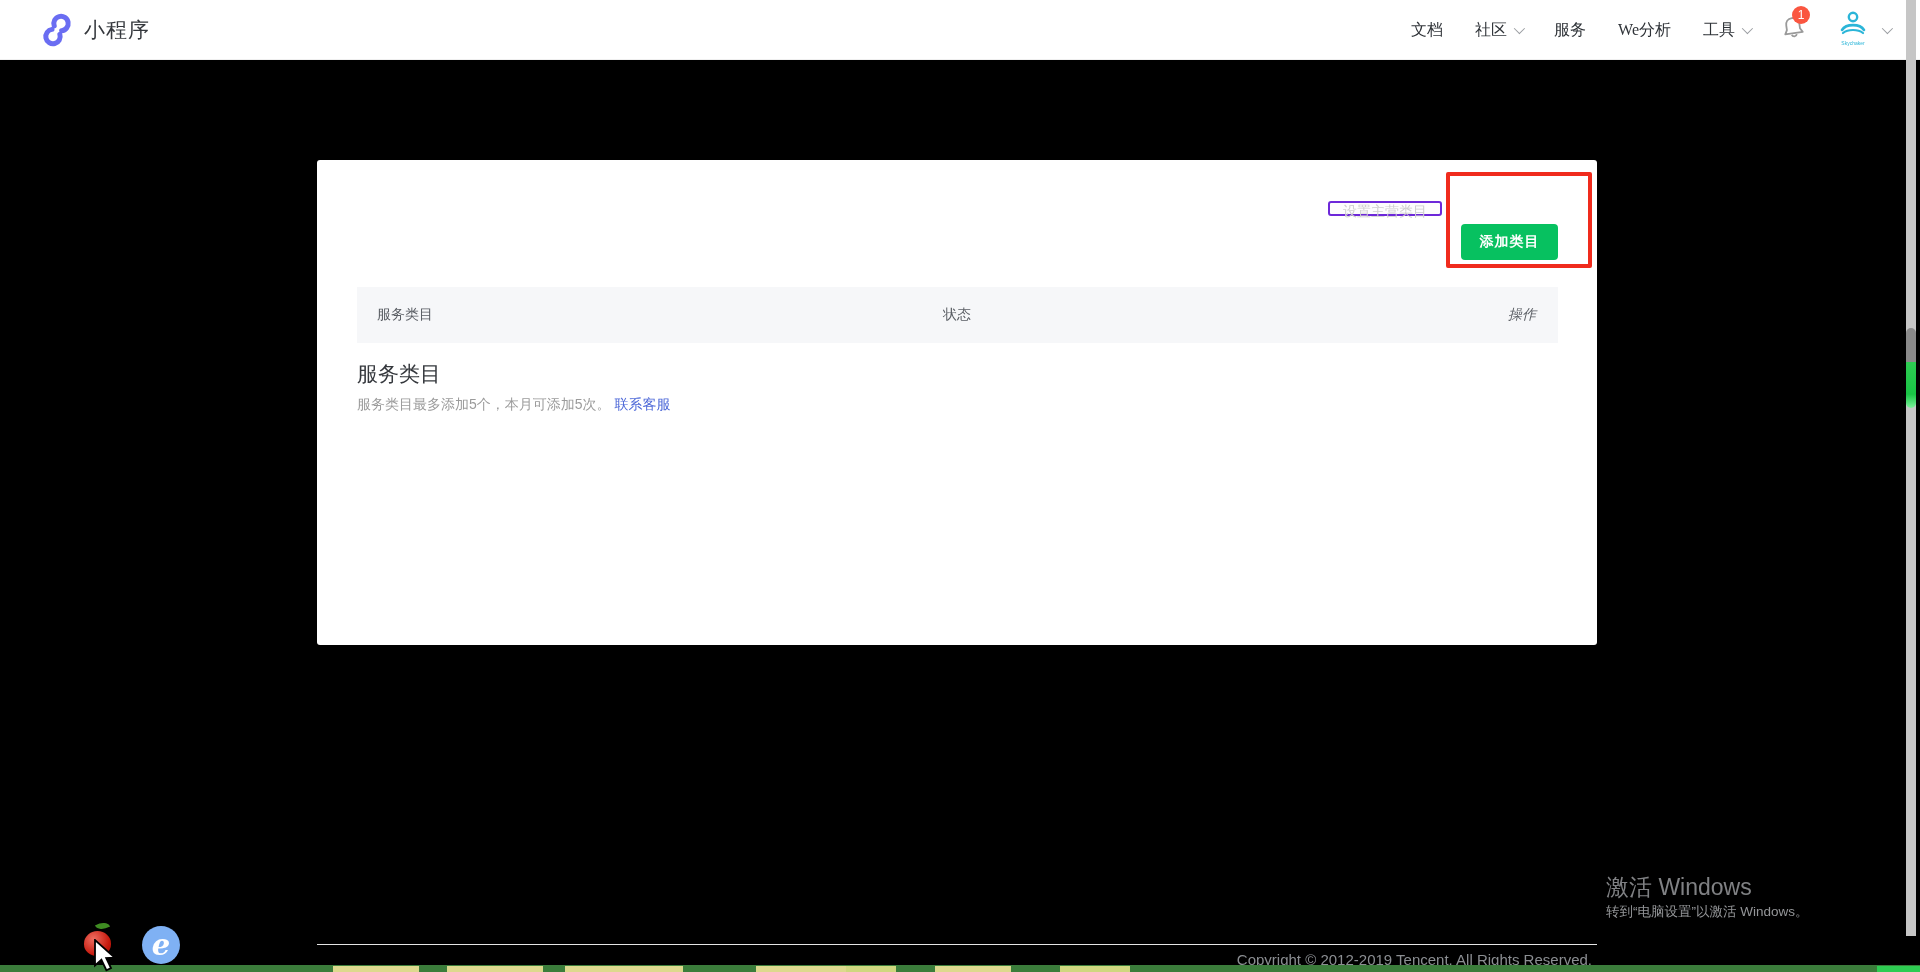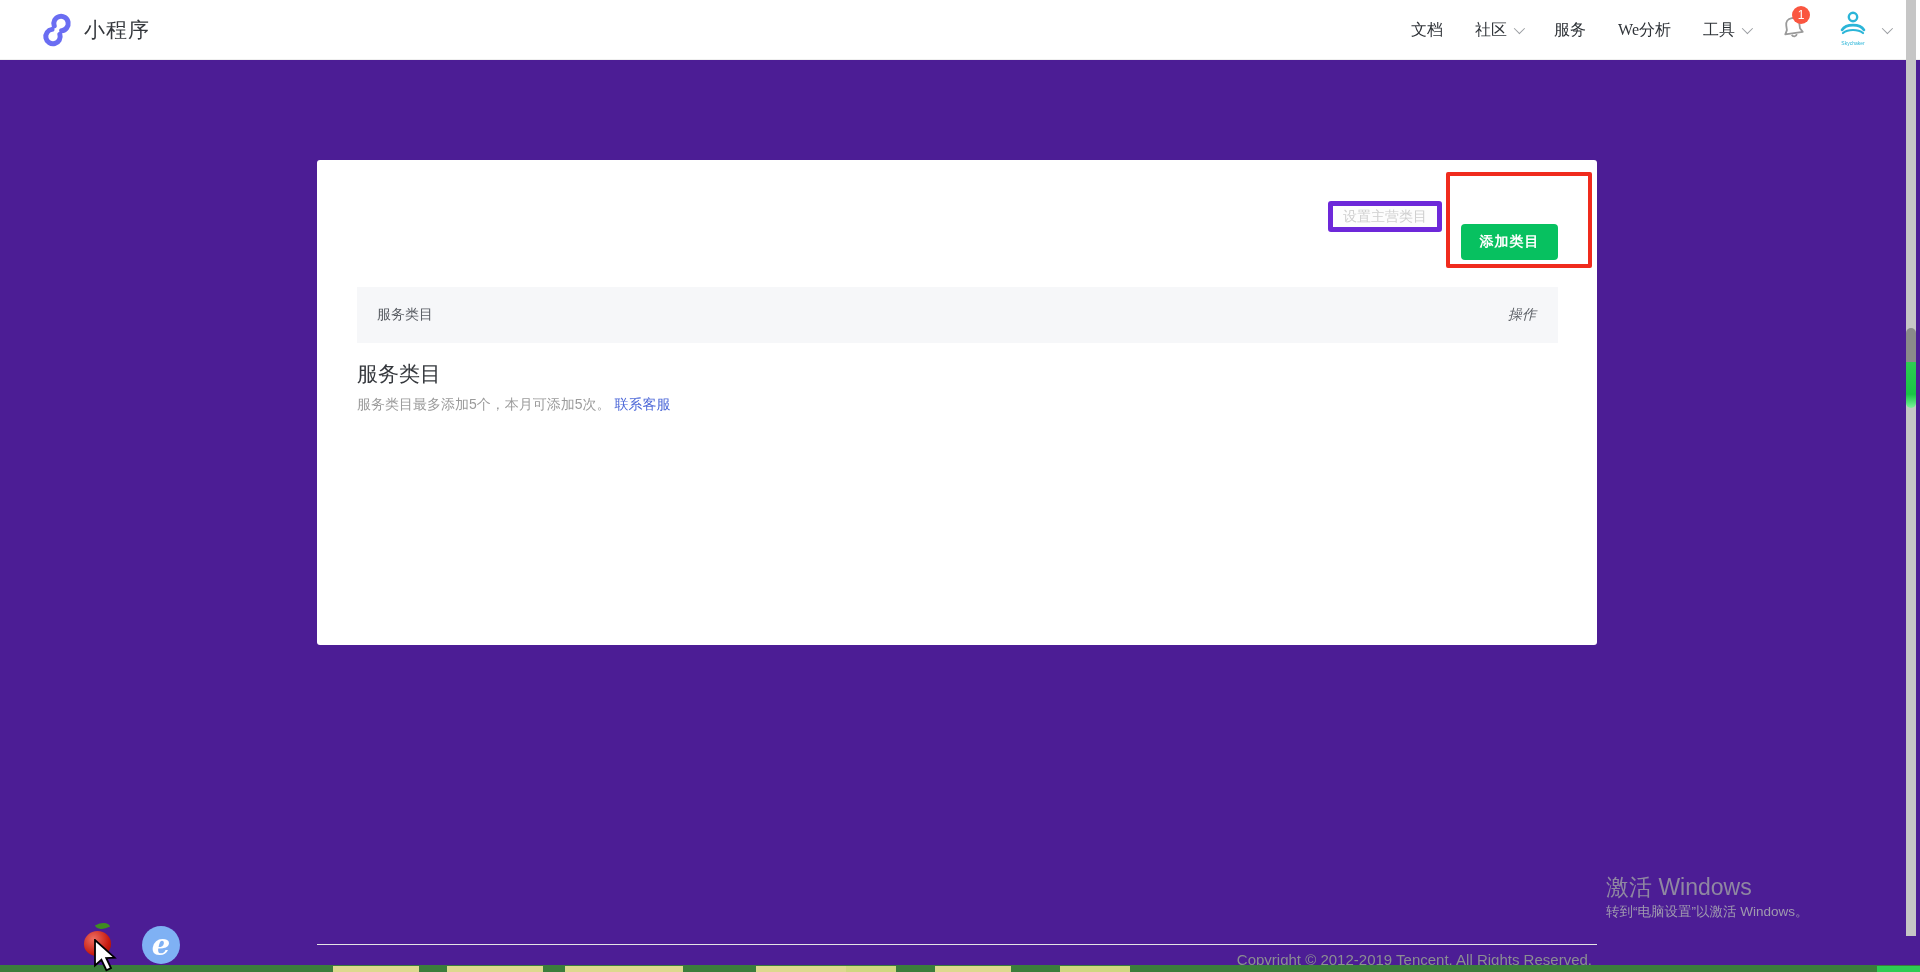--- a/index.html
+++ b/index.html
@@ -1,18 +1,18 @@
 <!DOCTYPE html>
 <html><head>
 <meta charset="utf-8">
 <style>
   * { margin:0; padding:0; box-sizing:border-box; }
   html,body { width:1920px; height:972px; overflow:hidden; }
   body { font-family:"Liberation Sans","DejaVu Sans",sans-serif; background:#f4f5f6; }
-  #screen { position:relative; width:1920px; height:972px; background:#4c1d95; overflow:hidden; }
+  #screen { position:relative; width:1920px; height:972px; background:#000000; overflow:hidden; }
 
   
   .header { position:absolute; top:0; left:0; width:1920px; height:60px; background:#fff;
             border-bottom:1px solid #efefef; display:flex; align-items:center; z-index:5; }
   .brand { display:flex; align-items:center; margin-left:40px; cursor:pointer; }
   .brand-logo { width:34px; height:34px; }
   .brand-name { font-size:21px; color:#35383d; margin-left:10px; letter-spacing:1px; }
   .nav { position:absolute; right:30px; top:0; height:60px; display:flex; align-items:center; }
   .nav-item { font-size:16px; color:#2f3338; margin:0 16px; cursor:pointer; display:flex; align-items:center; white-space:nowrap;font-family:Liberation Serif, serif; }
   .caret { display:inline-block; width:8px; height:8px; border-right:1.5px solid #9a9da1;
@@ -21,22 +21,22 @@
   .badge { position:absolute; top:-8px; left:12px; min-width:18px; height:18px; border-radius:9px;
            background:#fa5640; color:#fff; font-size:12px; line-height:18px; text-align:center; padding:0 5px; }
   .avatar { width:38px; height:42px; margin:0 6px 0 10px; cursor:pointer; text-align:center; }
   .avatar-label { display:block; font-size:5px; color:#2bb5d8; line-height:5px; transform:translateY(-2px); }
 
   
   .card { position:absolute; left:317px; top:160px; width:1280px; height:485px; background:#fff; border-radius:3px; }
   .card-title { position:absolute; left:40px; top:200px; font-size:21px; color:#35383d; }
   .card-sub { position:absolute; left:40px; top:236px; font-size:14px; color:#9b9b9b; }
   .card-sub a { color:#4d68d8; text-decoration:none; cursor:pointer; }
-  .btn-ghost { position:absolute; left:1011px; top:41px; width:114px; height:31px; background:#fdfdfd;
-               border:5px solid #6d28d9; border-radius:3px; color:#cfcfcf; font-size:14px; cursor:default; }
+  .btn-ghost { position:absolute; left:1011px; top:41px; width:114px; height:15px; background:#fdfdfd;
+               border:2px solid #6d28d9; border-radius:3px; color:#cfcfcf; font-size:14px; cursor:default; }
   .btn-green { position:absolute; left:1144px; top:40px; width:97px; height:36px; background:#07c160; border:none;
                border-radius:4px; color:#fff; font-size:14px; font-weight:bold; cursor:pointer; letter-spacing:1px;margin-top:24px; }
   .annotation-box { position:absolute; left:1446px; top:172px; width:146px; height:96px;
                     border:4px solid #f02b1d; border-radius:2px; z-index:6; pointer-events:none; }
 
   .table-head { position:absolute; left:40px; top:127px; width:1201px; height:56px; background:#f6f7f9;
                 display:flex; align-items:center; font-size:14px; color:#595d63; }
   .th-cat { width:586px; padding-left:20px; }
   .th-status { width:450px; }
   .th-action { flex:1; text-align:right; padding-right:22px;font-style:italic; }
@@ -137,20 +137,21 @@
     <div class="card-sub">
       <span>服务类目最多添加5个，本月可添加5次。</span>
       <a>联系客服</a>
     </div>
 
     <button class="btn-ghost">设置主营类目</button>
     <button class="btn-green">添加类目</button>
 
     <div class="table-head">
       <span class="th-cat">服务类目</span>
+      <span class="th-status">状态</span>
       <span class="th-action">操作</span>
     </div>
 
   </div>
 
   <div class="annotation-box"></div>
 
   <div class="wm1">激活 Windows</div>
   <div class="wm2">转到“电脑设置”以激活 Windows。</div>
 

